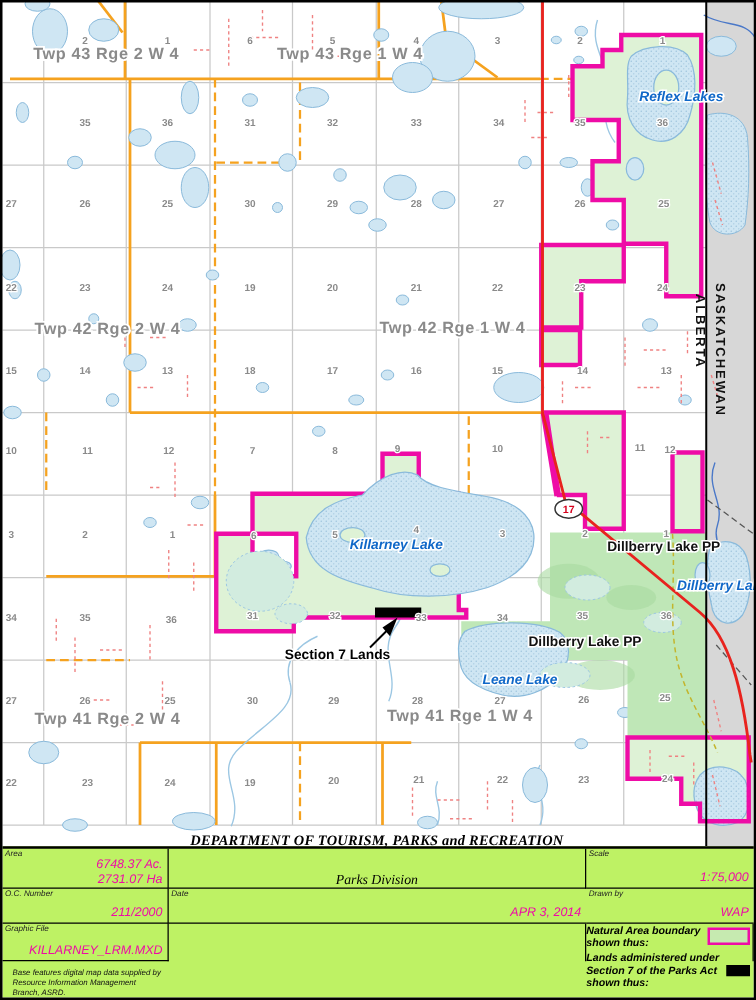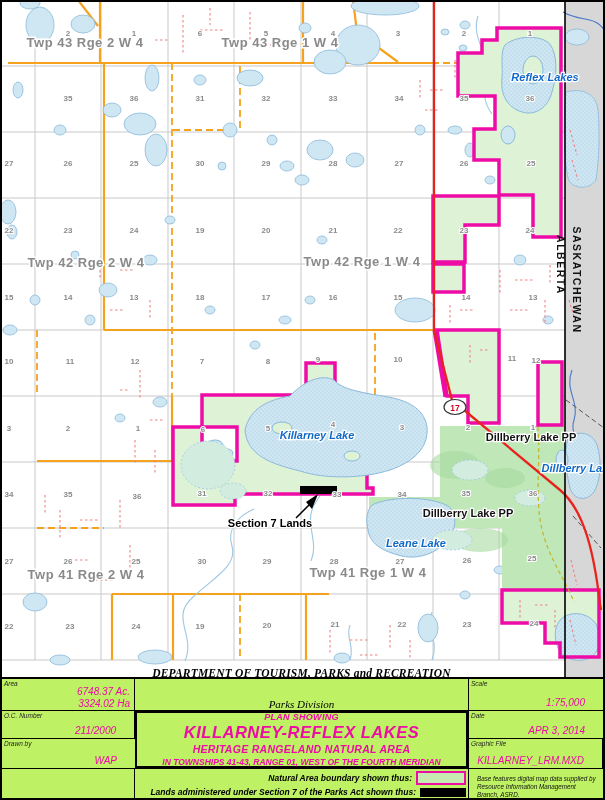--- a/index.html
+++ b/index.html
@@ -10,34 +10,34 @@
          box-sizing:border-box;pointer-events:none;z-index:50;}
   
   .titleblock{position:absolute;left:2px;right:2px;top:677px;bottom:2px;background:#bef264;
     border-top:2.5px solid #000;display:grid;grid-template-columns:133px 1fr 134px;
     grid-template-rows:32px 28px 30px 1fr;z-index:10;font-style:italic;}
   .cell{position:relative;border-right:1px solid #000;border-bottom:1px solid #000;box-sizing:border-box;}
   .cell.last-col{border-right:none;}
   .cell.last-row{border-bottom:none;}
   .tiny-label{position:absolute;top:1px;left:2px;font-size:6.5px;color:#222;}
   .mag{color:var(--magenta);}
-  .val-br{position:absolute;right:18px;bottom:2px;font-size:10px;}
+  .val-br{position:absolute;right:4px;bottom:2px;font-size:10px;}
   .area-vals{position:absolute;right:4px;top:7px;text-align:right;font-size:10px;line-height:12px;}
   .dept{display:flex;flex-direction:column;justify-content:flex-end;align-items:center;
         font-family:"Liberation Serif",serif;}
   .dept .l1{font-weight:bold;font-size:11.5px;letter-spacing:.2px;}
   .dept .l2{font-size:11px;margin-top:19px;}
   .planbox-cell{grid-column:2;grid-row:2 / span 2;border-right:1px solid #000;}
   .planbox{position:absolute;inset:0;border:2.5px solid #000;display:flex;flex-direction:column;
            justify-content:center;align-items:center;gap:1px;}
   .plan-showing{font-size:9px;font-weight:bold;letter-spacing:.3px;}
   .plan-title{font-size:16.5px;font-weight:bold;letter-spacing:.5px;}
   .plan-sub{font-size:10.5px;font-weight:bold;letter-spacing:.3px;}
   .plan-desc{font-size:8.5px;font-weight:bold;margin-top:1px;}
-  .legend-cell{display:flex;flex-direction:column;justify-content:center;gap:2px;padding-right:2px;}
+  .legend-cell{display:flex;flex-direction:column;justify-content:space-between;gap:2px;padding-right:2px;}
   .legend-row{display:flex;justify-content:flex-end;align-items:center;gap:4px;
               font-size:8.5px;font-weight:bold;color:#000;}
   .swatch-na{width:46px;height:10px;background:#c6eab0;border:2.5px solid var(--magenta);}
   .swatch-s7{width:46px;height:9px;background:#000;}
   .credit{padding:6px 4px 0 8px;font-size:6.3px;line-height:8px;color:#111;}
 </style>
 </head>
 <body>
 
 <div class="page">
@@ -389,43 +389,35 @@
 </g>
       </svg>
   </div>
 
   <div class="titleblock">
 
     <div class="cell">
       <span class="tiny-label">Area</span>
       <div class="area-vals mag">
         <div>6748.37 Ac.</div>
-        <div>3324.02 Ha</div>
+        <div>2731.07 Ha</div>
       </div>
     </div>
     <div class="cell dept">
       <div class="l1">DEPARTMENT OF TOURISM, PARKS and RECREATION</div>
       <div class="l2">Parks Division</div>
     </div>
     <div class="cell last-col">
       <span class="tiny-label">Scale</span>
       <span class="val-br mag">1:75,000</span>
     </div>
 
     <div class="cell">
       <span class="tiny-label">O.C. Number</span>
       <span class="val-br mag">211/2000</span>
-    </div>
-    <div class="cell planbox-cell">
-      <div class="planbox">
-        <div class="plan-showing mag">PLAN SHOWING</div>
-        <div class="plan-title mag">KILLARNEY-REFLEX LAKES</div>
-        <div class="plan-sub mag">HERITAGE RANGELAND NATURAL AREA</div>
-        <div class="plan-desc mag">IN TOWNSHIPS 41-43, RANGE 01, WEST OF THE FOURTH MERIDIAN</div>
-      </div>
     </div>
     <div class="cell last-col">
       <span class="tiny-label">Date</span>
       <span class="val-br mag">APR 3, 2014</span>
     </div>
 
     <div class="cell last-col">
       <span class="tiny-label">Drawn by</span>
       <span class="val-br mag">WAP</span>
     </div>

